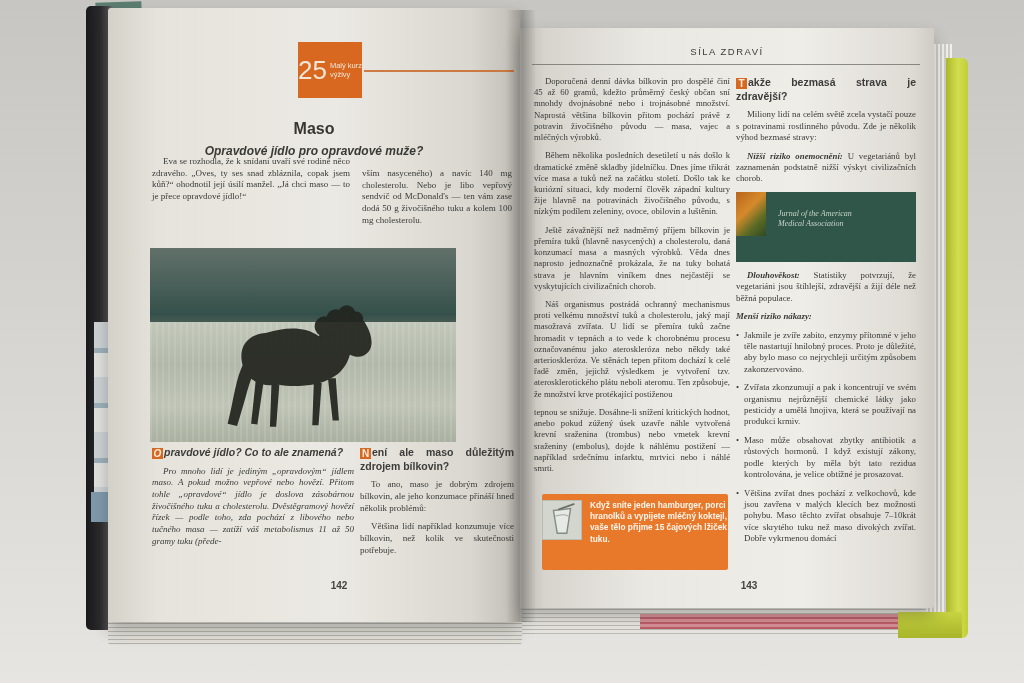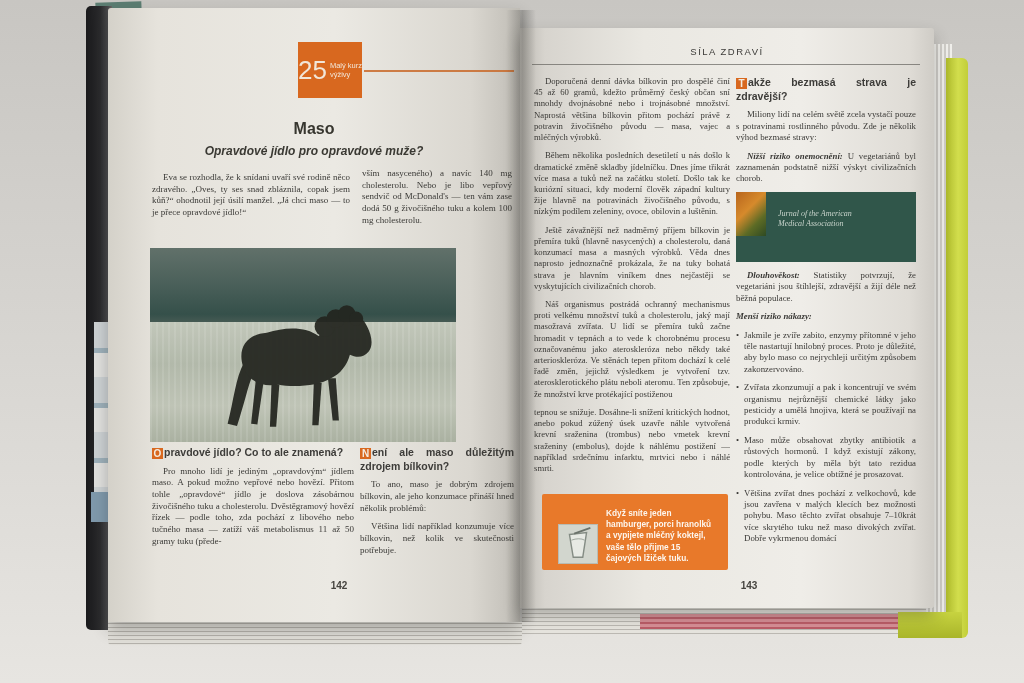--- a/index.html
+++ b/index.html
@@ -48,41 +48,41 @@
   
   .badge{left:190px;top:34px;width:64px;height:56px;background:#d8681f;display:flex;
     align-items:center;justify-content:center;gap:3px;color:#f2e6d8;}
   .badge .num{font-family:"Liberation Sans",sans-serif;font-size:26px;font-weight:normal;line-height:1;}
   .badge .lbl{font-family:"Liberation Sans",sans-serif;font-size:7.5px;line-height:1.2;}
   .orange-rule{left:256px;top:62px;width:150px;height:2px;background:#c96a2a;opacity:.85;}
   .title{left:20px;top:112px;width:372px;text-align:center;font-family:Liberation Sans, sans-serif;
     font-weight:bold;font-size:16px;color:#37362f;}
   .subtitle{left:10px;top:136px;width:392px;text-align:center;font-family:"Liberation Sans",sans-serif;
     font-weight:bold;font-style:italic;font-size:12px;color:#3a3933;}
-  .intro1{left:44px;top:164px;width:198px;}
+  .intro1{left:44px;top:148px;width:198px;}
   .intro2{left:254px;top:160px;width:150px;}
   .photo{left:42px;top:240px;width:306px;height:194px;overflow:hidden;background:#b7bdb0;}
   .photo .sky{position:absolute;left:0;top:0;right:0;height:40%;
     background:linear-gradient(180deg,#61716a 0%,#4b605a 45%,#35504a 85%,#4e5f58 100%);}
   .photo .grass{position:absolute;left:0;top:38%;right:0;bottom:0;
     background:linear-gradient(180deg,#c2c7ba 0%,#b2b9aa 35%,#bfc4b6 70%,#aab1a1 100%);}
   .photo .grass:after{content:"";position:absolute;inset:0;
     background:repeating-linear-gradient(90deg,rgba(255,255,255,.10) 0 2px,rgba(0,0,0,0) 2px 6px);}
   .photo svg{position:absolute;left:6%;top:10%;width:82%;height:88%;}
-  .sec1{left:44px;top:438px;width:202px;}
+  .sec1{left:44px;top:438px;width:202px;font-style:italic;}
   .sec2{left:252px;top:438px;width:154px;}
   .pn142{left:150px;top:572px;width:162px;}
   
   .runhead{left:0;top:18px;width:414px;text-align:center;font-family:"Liberation Sans",sans-serif;
     font-size:9.5px;letter-spacing:1.5px;color:#3c3b38;}
   .headrule{left:12px;top:36px;width:388px;height:1px;background:#5a5955;opacity:.65;}
   .rcol1{left:14px;top:48px;width:196px;height:414px;overflow:hidden;font-size:8.7px;line-height:1.29;}
   .rcol2{left:216px;top:48px;width:180px;height:500px;overflow:hidden;font-size:8.8px;line-height:1.3;}
   .tipbox{left:22px;top:466px;width:186px;height:76px;background:#e8792a;border-radius:2px;
-    display:flex;align-items:flex-end;gap:8px;padding:6px 16px;box-sizing:border-box;}
+    display:flex;align-items:flex-start;gap:8px;padding:6px 0;box-sizing:border-box;}
   .tipimg{flex:0 0 38px;width:38px;height:38px;background:#d2d6ce;border:1px solid #b8bcb4;}
   .tiptext{font-family:"Liberation Sans",sans-serif;font-weight:bold;font-size:8.3px;
     line-height:1.35;color:#fdf6ee;}
   .quotebox{position:relative;background:#30564a;margin:6px 0 8px 0;padding:10px 10px 8px 42px;min-height:70px;box-sizing:border-box;}
   .quoteimg{position:absolute;left:0;top:0;width:30px;height:44px;
     background:linear-gradient(135deg,#b8651c 0%,#d68a2c 40%,#5d6b25 70%,#2e4a23 100%);}
   .quotetext{font-family:"Liberation Sans",sans-serif;font-weight:bold;font-size:8.8px;
     line-height:1.35;color:#eaeee8;margin:0;}
   .quotesrc{font-size:8px;font-style:italic;color:#c9d4cc;margin-top:7px;line-height:1.3;}
   .listhead{font-weight:bold;font-style:italic;margin:2px 0 7px 0;}

